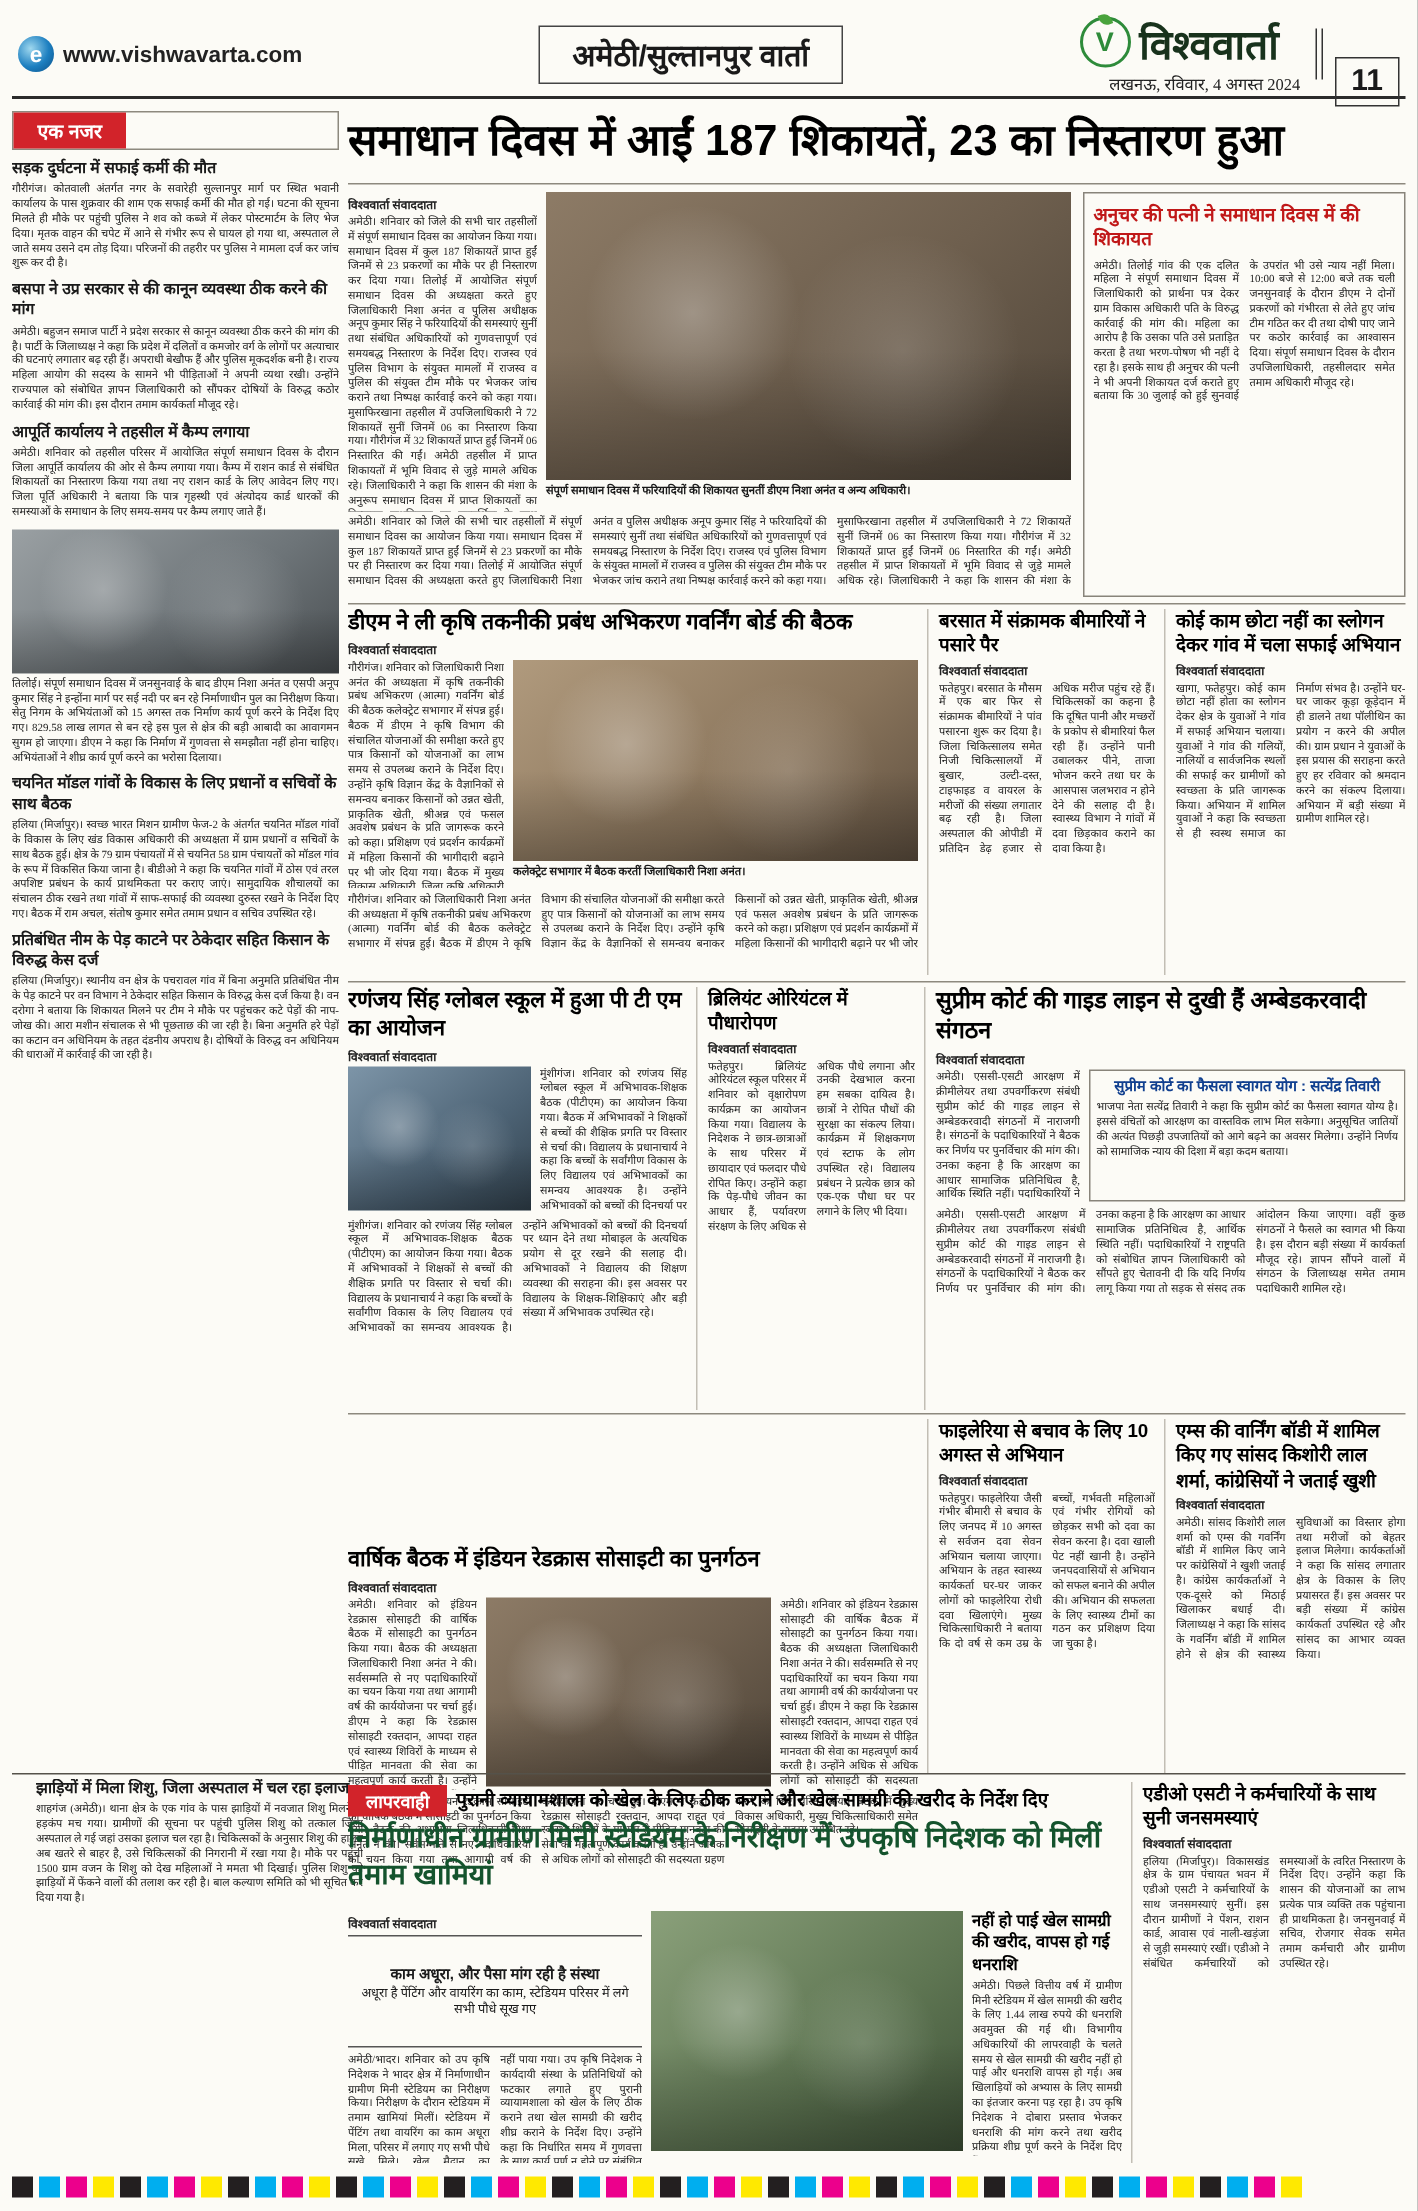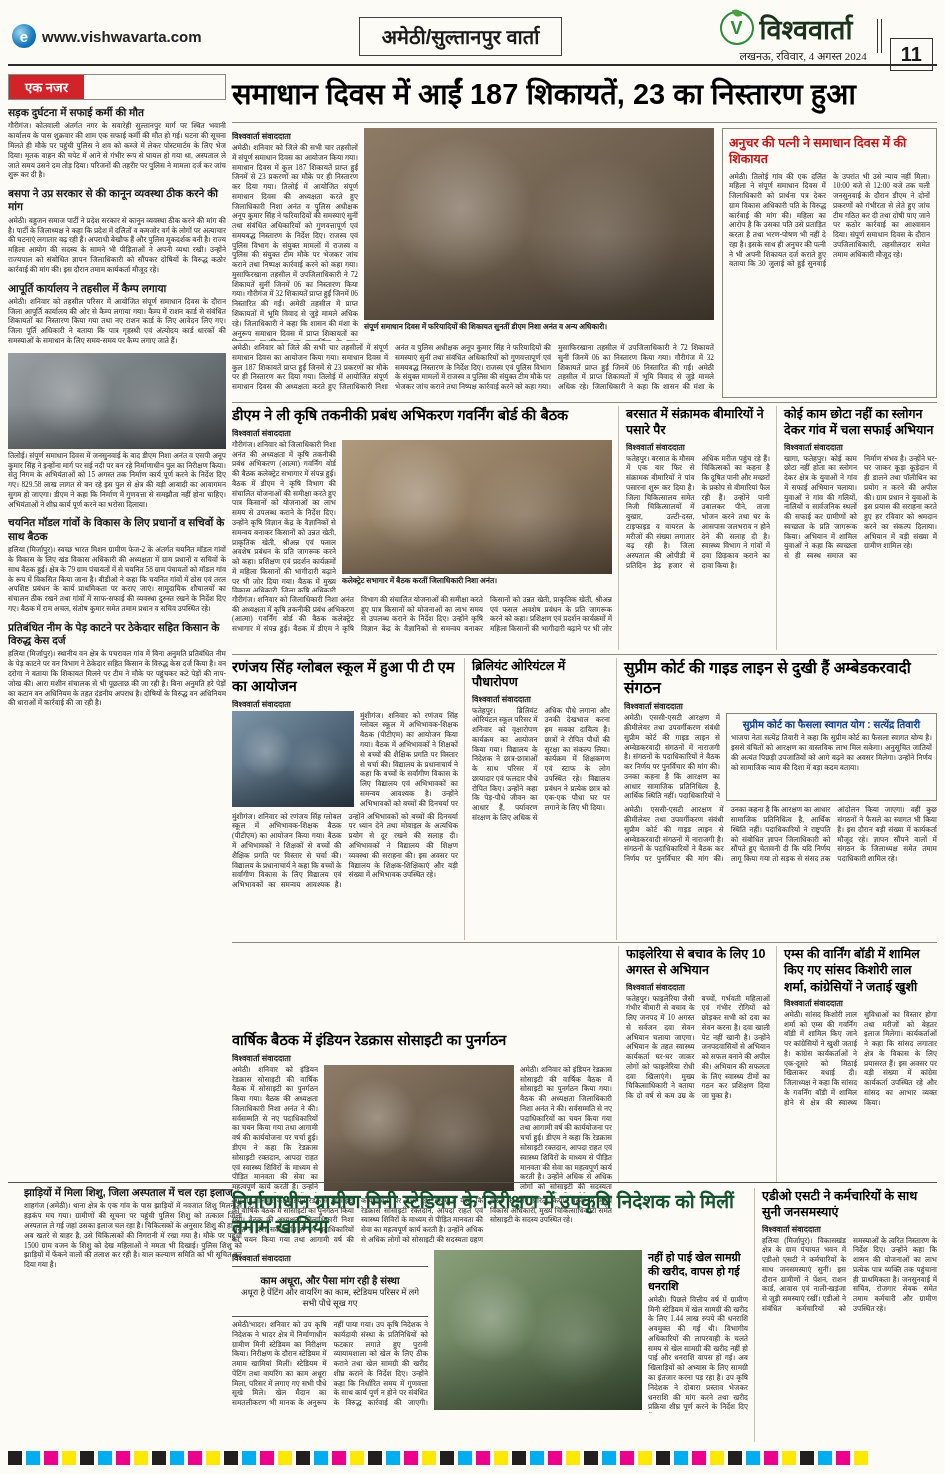--- a/index.html
+++ b/index.html
@@ -61,21 +61,21 @@
   .rail-bottom{left:24px;top:1186px;width:218px;height:256px;overflow:hidden;}
   .rail-head{display:flex;align-items:stretch;border:1px solid #8d897e;margin-bottom:6px;}
   .rail-tab{background:#d2232a;color:#fff;font-family:"Liberation Sans",sans-serif;font-weight:bold;
             font-size:13px;padding:3px 16px;}
   .rail-item{margin-bottom:7px;}
   .rail-title{font-family:"Liberation Sans",sans-serif;font-weight:bold;font-size:10.5px;line-height:1.28;margin-bottom:2px;}
   .rail-body{font-size:7.3px;line-height:1.34;text-align:justify;}
   
   .kicker{background:#d2232a;color:#fff;font-family:"Liberation Sans",sans-serif;font-weight:bold;
           font-size:12px;padding:2px 12px;display:inline-block;}
-  .subhead-box{border-top:1px solid #555;border-bottom:1px solid #555;padding:7px 2px;margin:3px 0;text-align:center;}
+  .subhead-box{border-top:1px solid #555;border-bottom:1px solid #555;padding:19px 2px;margin:3px 0;text-align:center;}
   .subhead1{font-family:"Liberation Sans",sans-serif;font-weight:bold;font-size:10px;line-height:1.3;}
   .subhead2{font-size:8.5px;line-height:1.3;text-align:center;}
   .quote-box{border:1px solid #88847a;padding:4px;}
   .quote-title{font-family:"Liberation Sans",sans-serif;font-weight:bold;font-size:10px;line-height:1.3;
                color:#103f8f;text-align:center;margin-bottom:2px;}
   
   .cbar{left:8px;top:1450px;width:929px;height:16px;display:flex;gap:4px;align-items:center;}
   .cbar div{width:14px;height:14px;flex:0 0 auto;}
   .row{display:flex;gap:6px;}
 </style>
@@ -244,20 +244,24 @@
   <div class="abs hr hr-strong" style="left:8px;top:1182px;width:929px;"></div>
 
   <div class="abs rail-bottom">
     <div class="rail-item">
       <div class="rail-title">झाड़ियों में मिला शिशु, जिला अस्पताल में चल रहा इलाज</div>
       <div class="rail-body">शाहगंज (अमेठी)। थाना क्षेत्र के एक गांव के पास झाड़ियों में नवजात शिशु मिलने से हड़कंप मच गया। ग्रामीणों की सूचना पर पहुंची पुलिस शिशु को तत्काल जिला अस्पताल ले गई जहां उसका इलाज चल रहा है। चिकित्सकों के अनुसार शिशु की हालत अब खतरे से बाहर है, उसे चिकित्सकों की निगरानी में रखा गया है। मौके पर पहुंची 1500 ग्राम वजन के शिशु को देख महिलाओं ने ममता भी दिखाई। पुलिस शिशु को झाड़ियों में फेंकने वालों की तलाश कर रही है। बाल कल्याण समिति को भी सूचित कर दिया गया है।</div>
     </div>
   </div>
 
   <div class="abs" style="left:232px;top:1188px;width:516px;height:254px;overflow:hidden;">
+    <div class="row" style="align-items:center;height:24px;">
+      <span class="kicker">लापरवाही</span>
+      <span class="h-md">पुरानी व्यायामशाला को खेल के लिए ठीक कराने और खेल सामग्री की खरीद के निर्देश दिए</span>
+    </div>
     <div class="h-stad" style="height:58px;margin-top:2px;">निर्माणाधीन ग्रामीण मिनी स्टेडियम के निरीक्षण में उपकृषि निदेशक को मिलीं तमाम खामियां</div>
     <div class="row" style="height:164px;margin-top:2px;">
       <div style="width:196px;flex:0 0 auto;">
         <div class="byline">विश्ववार्ता संवाददाता</div>
         <div class="subhead-box">
           <div class="subhead1">काम अधूरा, और पैसा मांग रही है संस्था</div>
           <div class="subhead2">अधूरा है पेंटिंग और वायरिंग का काम, स्टेडियम परिसर में लगे सभी पौधे सूख गए</div>
         </div>
         <div class="body-txt cols-2" style="height:96px;">अमेठी/भादर। शनिवार को उप कृषि निदेशक ने भादर क्षेत्र में निर्माणाधीन ग्रामीण मिनी स्टेडियम का निरीक्षण किया। निरीक्षण के दौरान स्टेडियम में तमाम खामियां मिलीं। स्टेडियम में पेंटिंग तथा वायरिंग का काम अधूरा मिला, परिसर में लगाए गए सभी पौधे सूखे मिले। खेल मैदान का समतलीकरण भी मानक के अनुरूप नहीं पाया गया। उप कृषि निदेशक ने कार्यदायी संस्था के प्रतिनिधियों को फटकार लगाते हुए पुरानी व्यायामशाला को खेल के लिए ठीक कराने तथा खेल सामग्री की खरीद शीघ्र कराने के निर्देश दिए। उन्होंने कहा कि निर्धारित समय में गुणवत्ता के साथ कार्य पूर्ण न होने पर संबंधित के विरुद्ध कार्रवाई की जाएगी। ग्रामीणों ने भी निर्माण कार्य में लापरवाही की शिकायत की।</div>
       </div>

